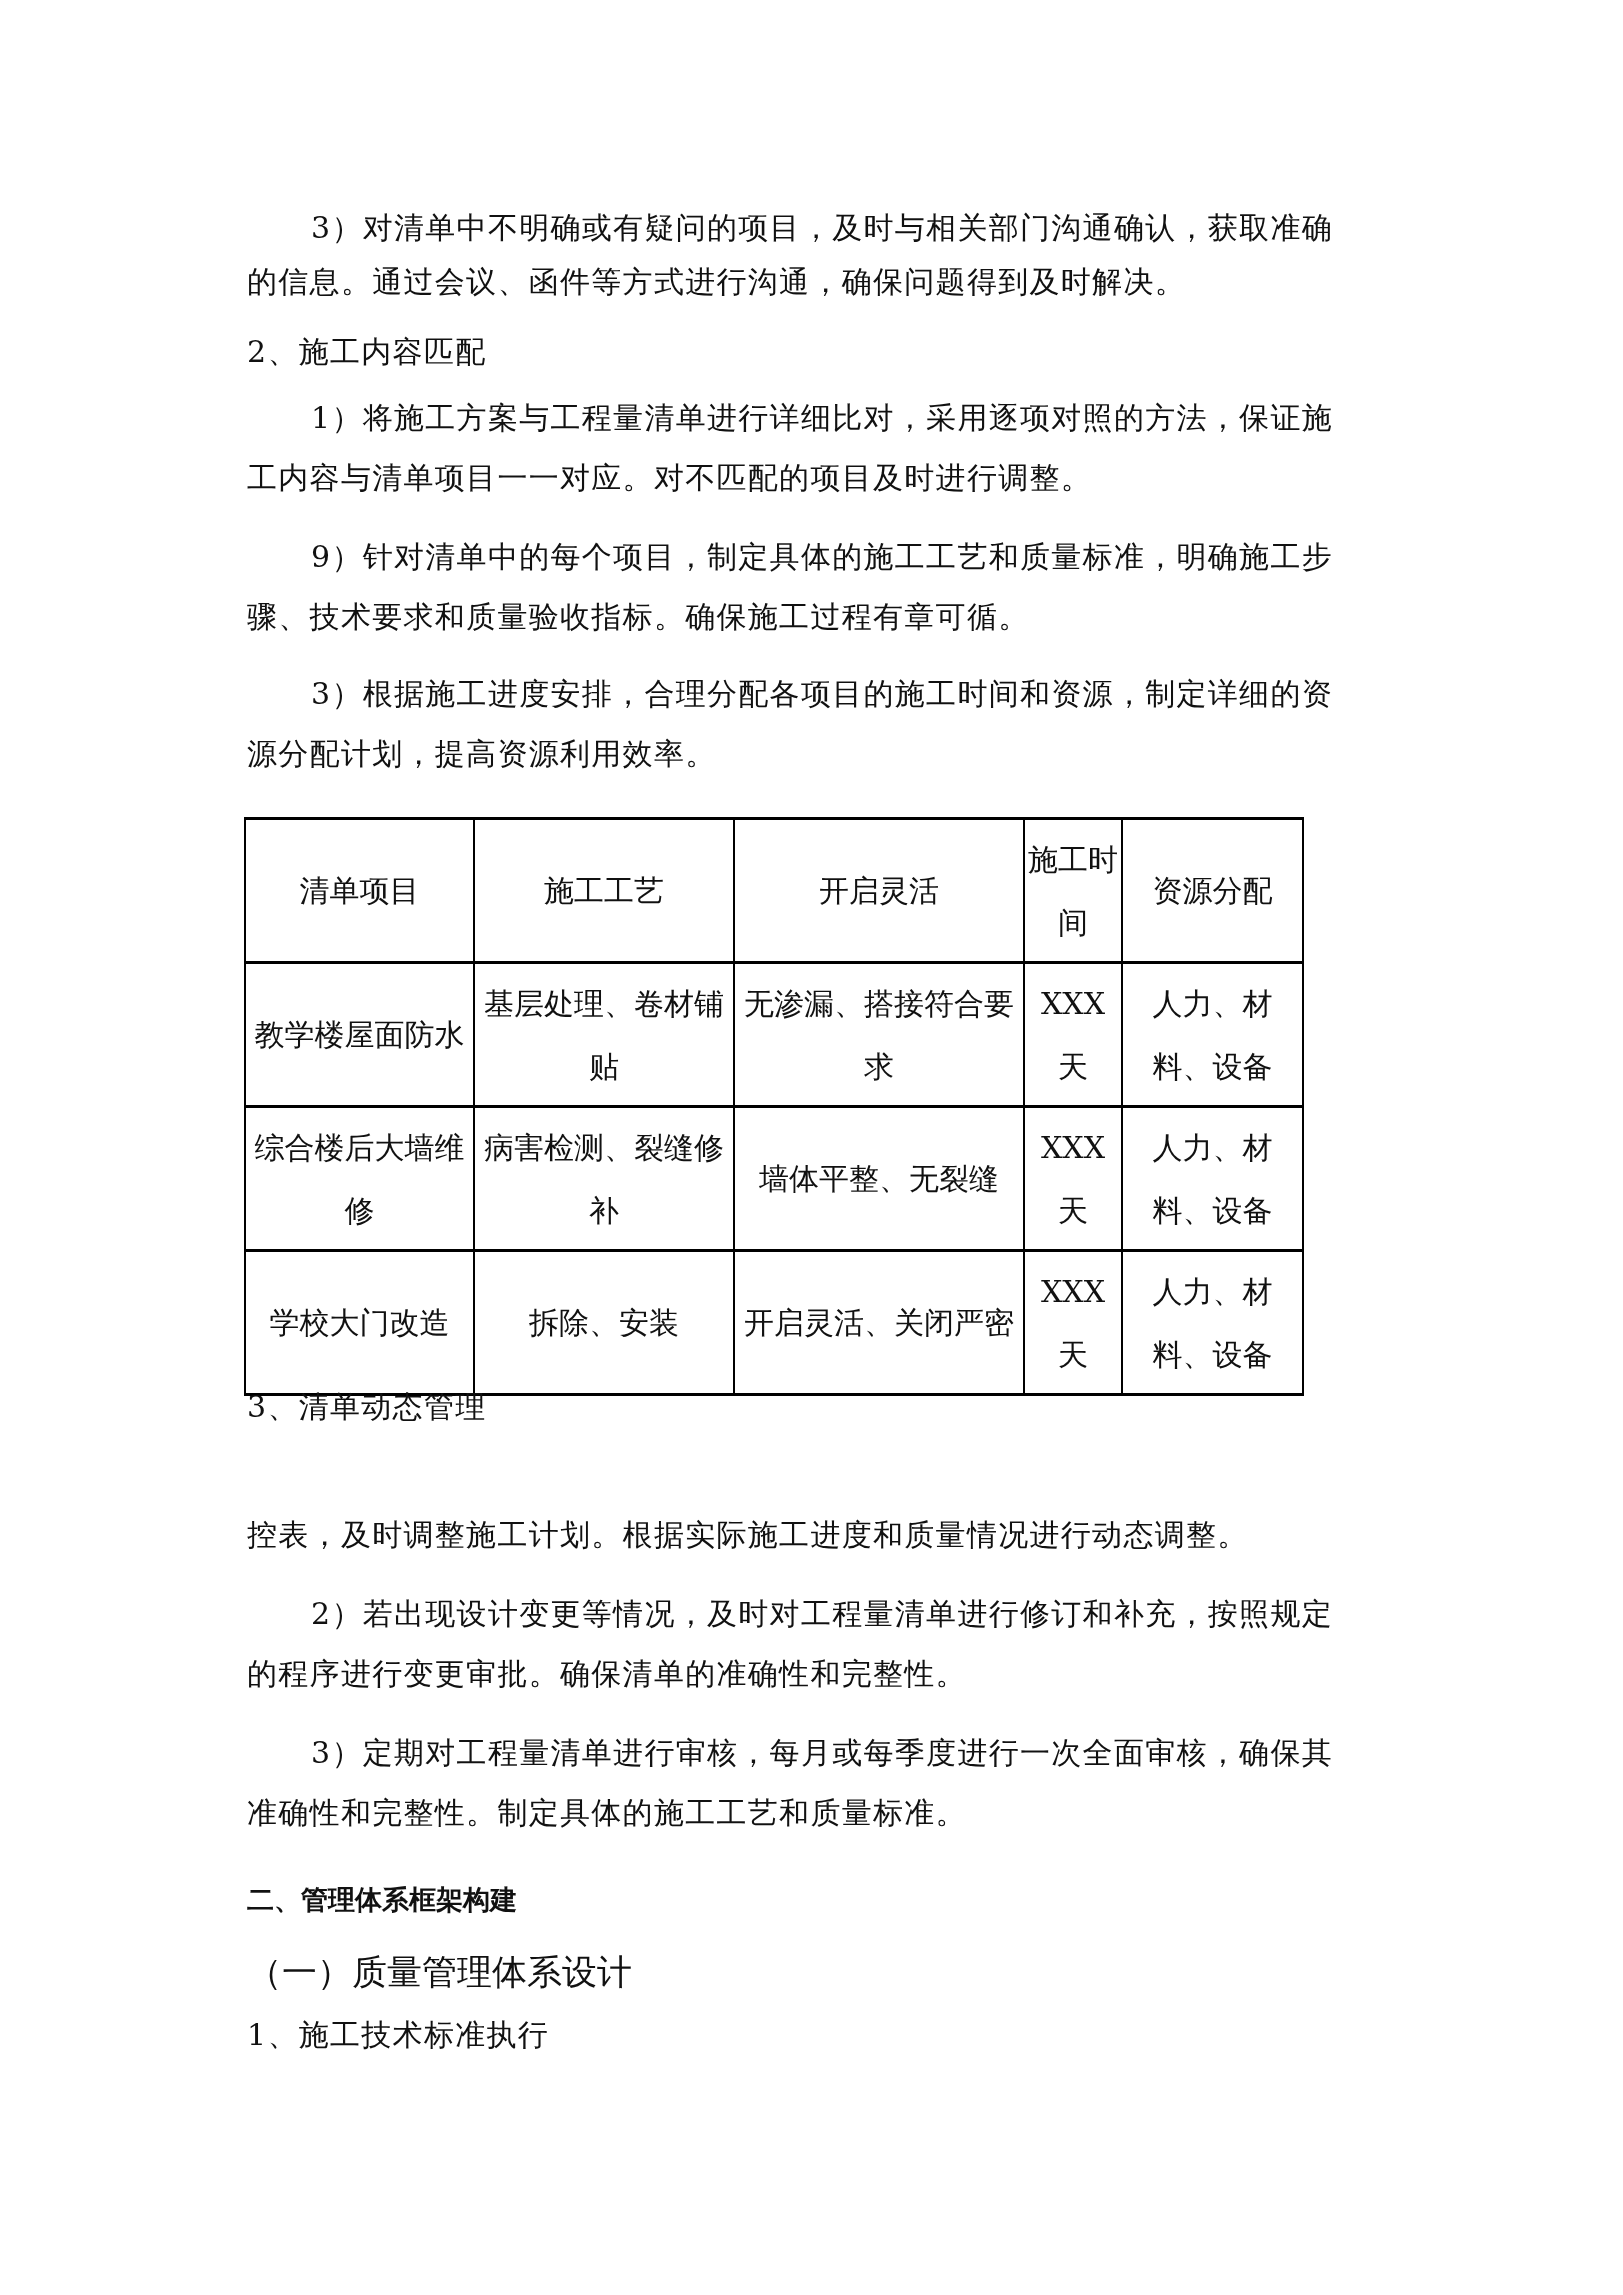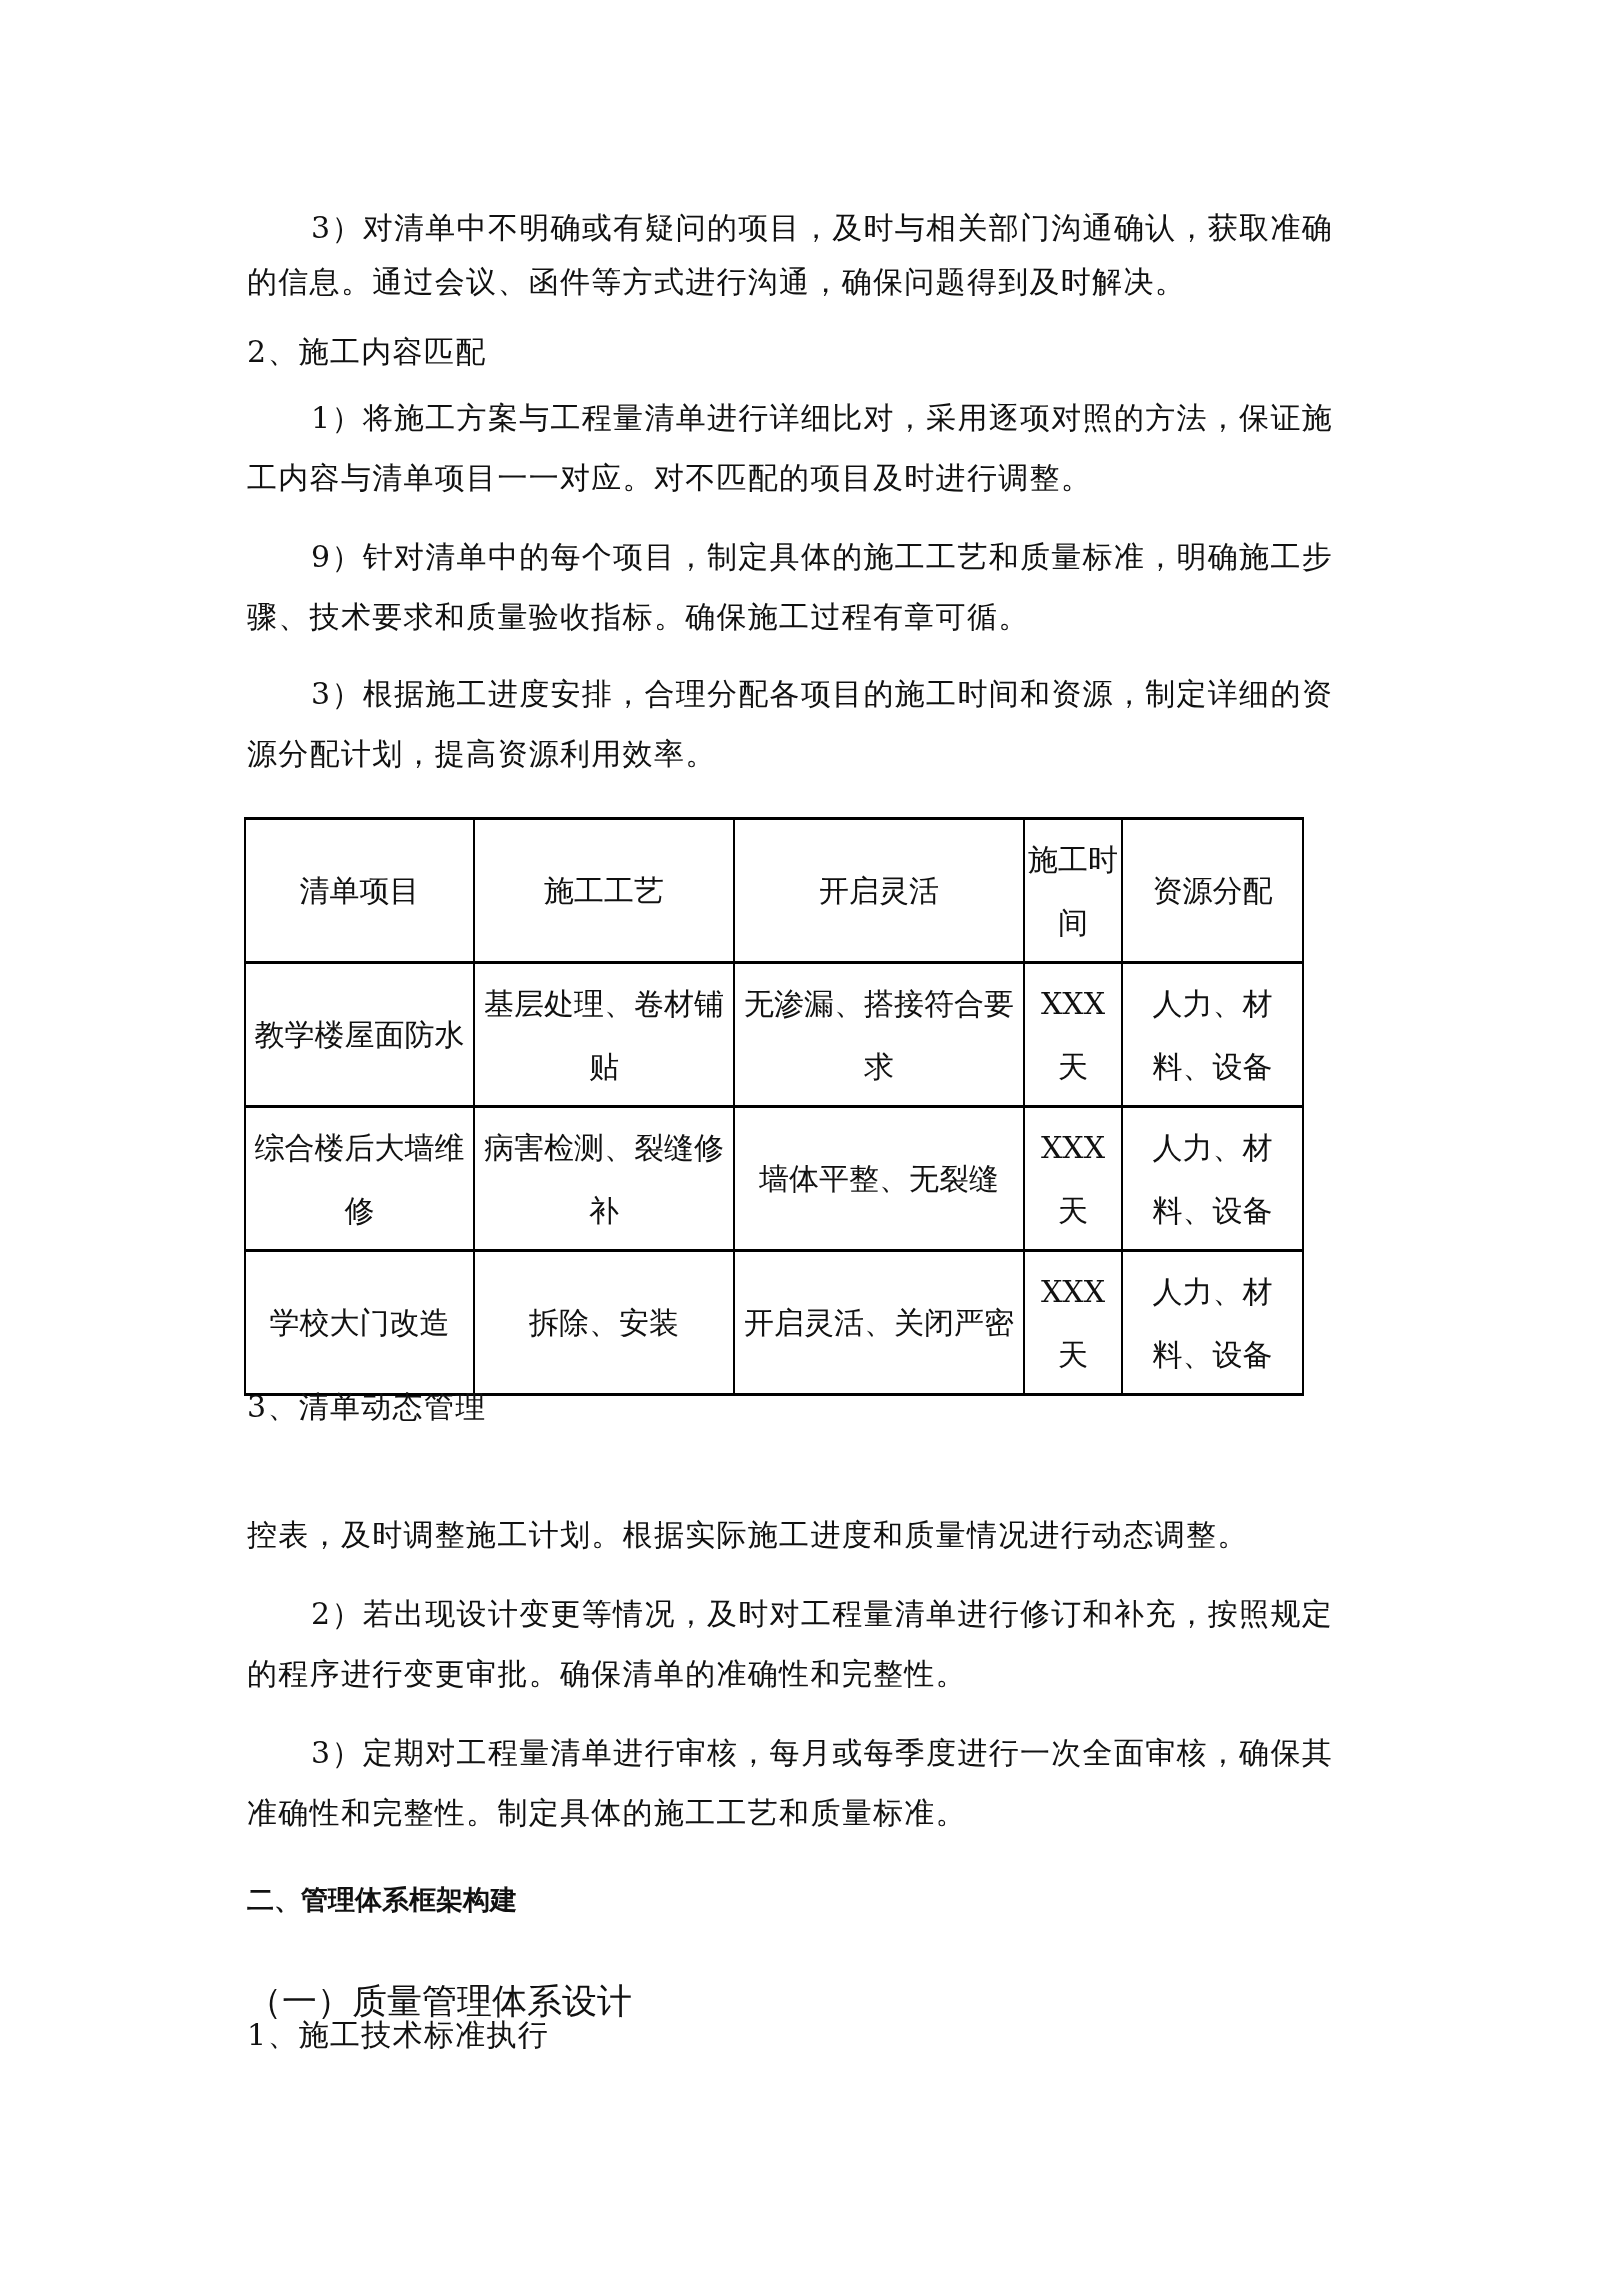--- a/index.html
+++ b/index.html
@@ -16,21 +16,20 @@
   }
   .indent { left: 311px; width: 993px; }
   .h1 {
     position: absolute; left: 247px; font-size: 27px; line-height: 52px;
     font-weight: bold; font-family: "DejaVu Sans", "Liberation Sans", sans-serif;
     white-space: nowrap;
   }
   .h2 {
     position: absolute; left: 247px; font-size: 35px; line-height: 46px;
     white-space: nowrap;
-    margin-top: 29px;
   }
   table.grid {
     position: absolute; left: 244px; top: 797px;
     width: 1057px; border-collapse: collapse; table-layout: fixed;
     font-size: 30px; line-height: 63px; margin-top: 20px;
   }
   table.grid td, table.grid th {
     border: 2px solid #000; text-align: center; vertical-align: middle;
     font-weight: normal; padding: 0 2.6px; word-break: break-all;
   }

